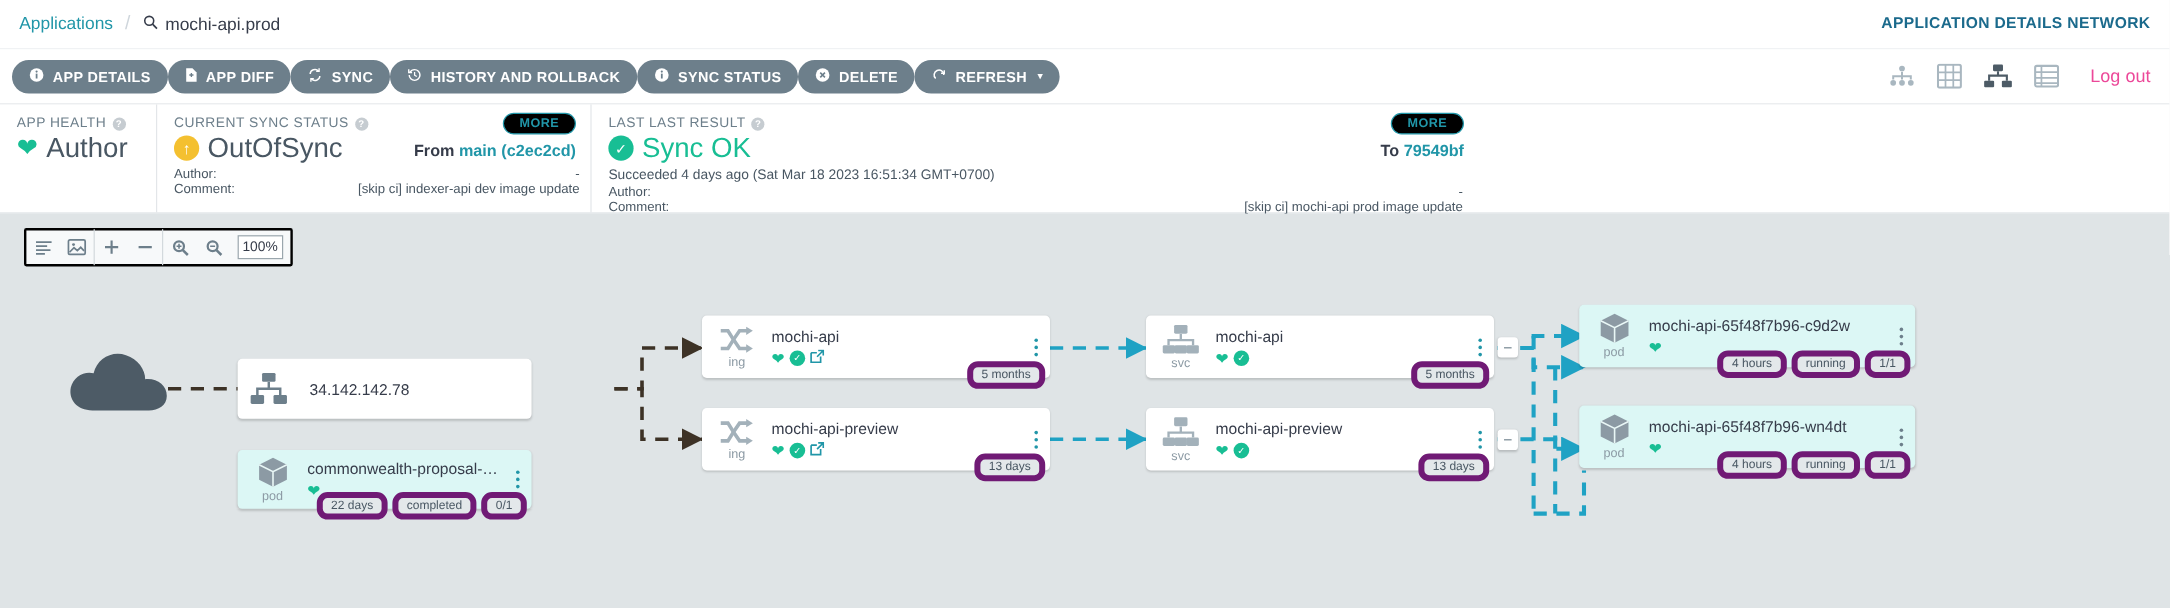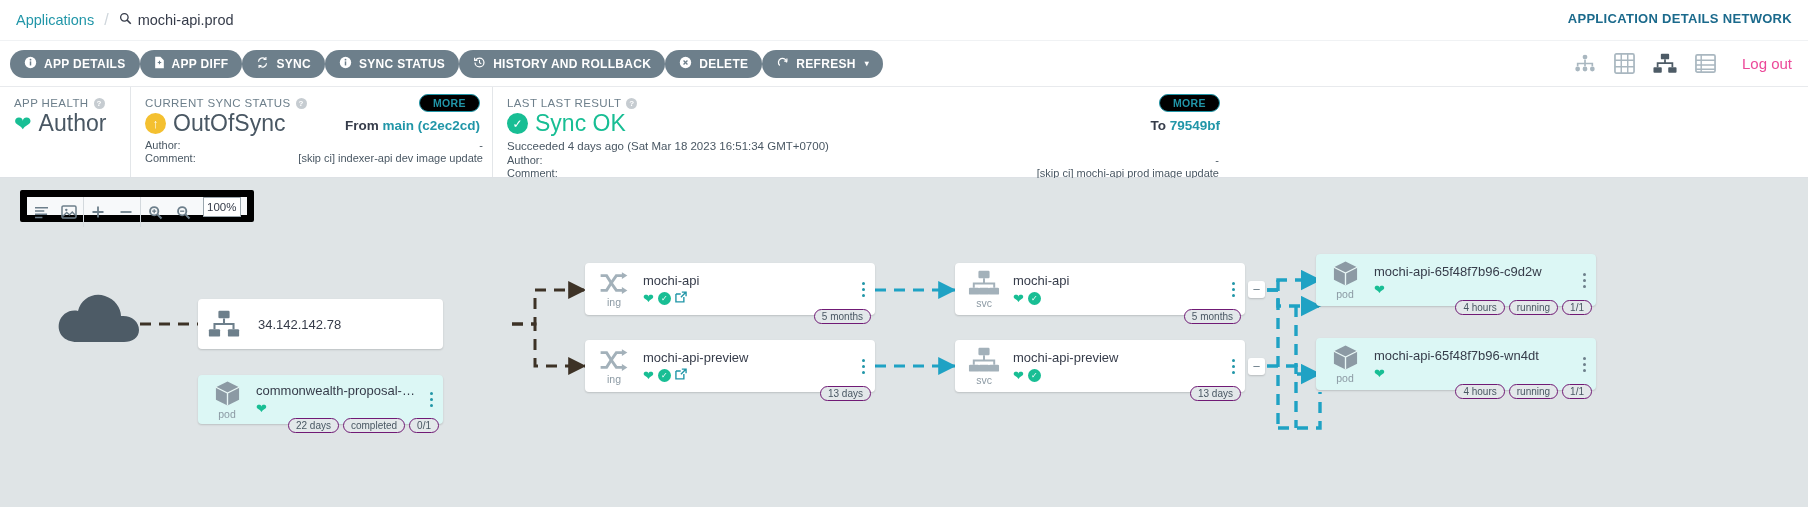--- a/index.html
+++ b/index.html
@@ -108,22 +108,22 @@
   .stat-sync .meta-rows { width: 338px; }
   .stat-last .meta-rows { width: 712px; }
 
   
   .canvas {
     position: relative; height: 329px; background: #dfe4e6;
     overflow: hidden;
   }
   .graph-toolbar {
     position: absolute; left: 20px; top: 12px;
-    height: 32px; background: #f7f9fa; border: 7px solid #000000;
-    display: flex; align-items: flex-start; border-radius: 2px;
+    height: 32px; background: #f7f9fa; border: 2px solid #000000;
+    display: flex; align-items: center; border-radius: 2px;
   }
   .gt-item {
     width: 28px; height: 30px; display: flex;
     align-items: center; justify-content: center; cursor: pointer;
     color: #6d7f8b;
   }
   .gt-div { width: 1px; height: 30px; background: #d3d9dd; }
   .zoom-input {
     width: 38px; height: 20px; margin: 0 6px;
     border: 1px solid #9aa6ad; background: #fff;
@@ -162,21 +162,21 @@
     align-items: center; justify-content: center; cursor: pointer;
     padding-right: 6px;
   }
   .kebab i { width: 3px; height: 3px; border-radius: 50%; background: #2196a8; display: block; }
   .kebab.dark i { background: #6d7f8b; }
   .tags {
     position: absolute; right: 4px; bottom: -9px;
     display: flex; gap: 4px;
   }
   .tag {
-    background: #e3e8ea; border: 1px solid #701a75; color: #495763;
+    background: #e3e8ea; border: 5px solid #701a75; color: #495763;
     border-radius: 9px; font-size: 10px; padding: 1px 7px; white-space: nowrap;
   }
   .plain-node-label {
     font-size: 13px; color: #363c4a; display: flex;
     align-items: center; height: 100%; padding-left: 8px;
   }
   .net-icon-box {
     width: 52px; display: flex; align-items: center; justify-content: center;
     color: #6d7f8b; flex-shrink: 0;
   }
@@ -236,37 +236,37 @@
           <path d="M3 7a5 5 0 018.6-3.1M13 9a5 5 0 01-8.6 3.1" stroke="#fff" stroke-width="1.5" fill="none"></path>
           <path d="M12.2 1.2v3h-3M3.8 14.8v-3h3" stroke="#fff" stroke-width="1.4" fill="none"></path>
         </svg>
     </span>
     <span>SYNC</span>
   </button>
 
   <button class="btn">
     <span class="gl">
       <svg width="13" height="13" viewBox="0 0 16 16">
+          <path d="M2.5 8a5.5 5.5 0 105.5-5.5c-2 0-3.8 1.1-4.8 2.7" stroke="#fff" stroke-width="1.5" fill="none"></path>
+          <path d="M2 2v3.4h3.4" stroke="#fff" stroke-width="1.4" fill="none"></path>
+          <path d="M8 5v3.2l2.2 1.3" stroke="#fff" stroke-width="1.3" fill="none"></path>
+        </svg>
+    </span>
+    <span>HISTORY AND ROLLBACK</span>
+  </button>
+
+  <button class="btn">
+    <span class="gl">
+      <svg width="13" height="13" viewBox="0 0 16 16">
           <circle cx="8" cy="8" r="7" fill="#fff"></circle>
           <rect x="7.1" y="6.6" width="1.8" height="5" fill="#6d7f8b"></rect>
           <circle cx="8" cy="4.5" r="1.1" fill="#6d7f8b"></circle>
         </svg>
     </span>
     <span>SYNC STATUS</span>
-  </button>
-
-  <button class="btn">
-    <span class="gl">
-      <svg width="13" height="13" viewBox="0 0 16 16">
-          <path d="M2.5 8a5.5 5.5 0 105.5-5.5c-2 0-3.8 1.1-4.8 2.7" stroke="#fff" stroke-width="1.5" fill="none"></path>
-          <path d="M2 2v3.4h3.4" stroke="#fff" stroke-width="1.4" fill="none"></path>
-          <path d="M8 5v3.2l2.2 1.3" stroke="#fff" stroke-width="1.3" fill="none"></path>
-        </svg>
-    </span>
-    <span>HISTORY AND ROLLBACK</span>
   </button>
 
   <button class="btn">
     <span class="gl">
       <svg width="13" height="13" viewBox="0 0 16 16">
           <circle cx="8" cy="8" r="7" fill="#fff"></circle>
           <path d="M5.6 5.6l4.8 4.8M10.4 5.6l-4.8 4.8" stroke="#6d7f8b" stroke-width="1.6"></path>
         </svg>
     </span>
     <span>DELETE</span>

